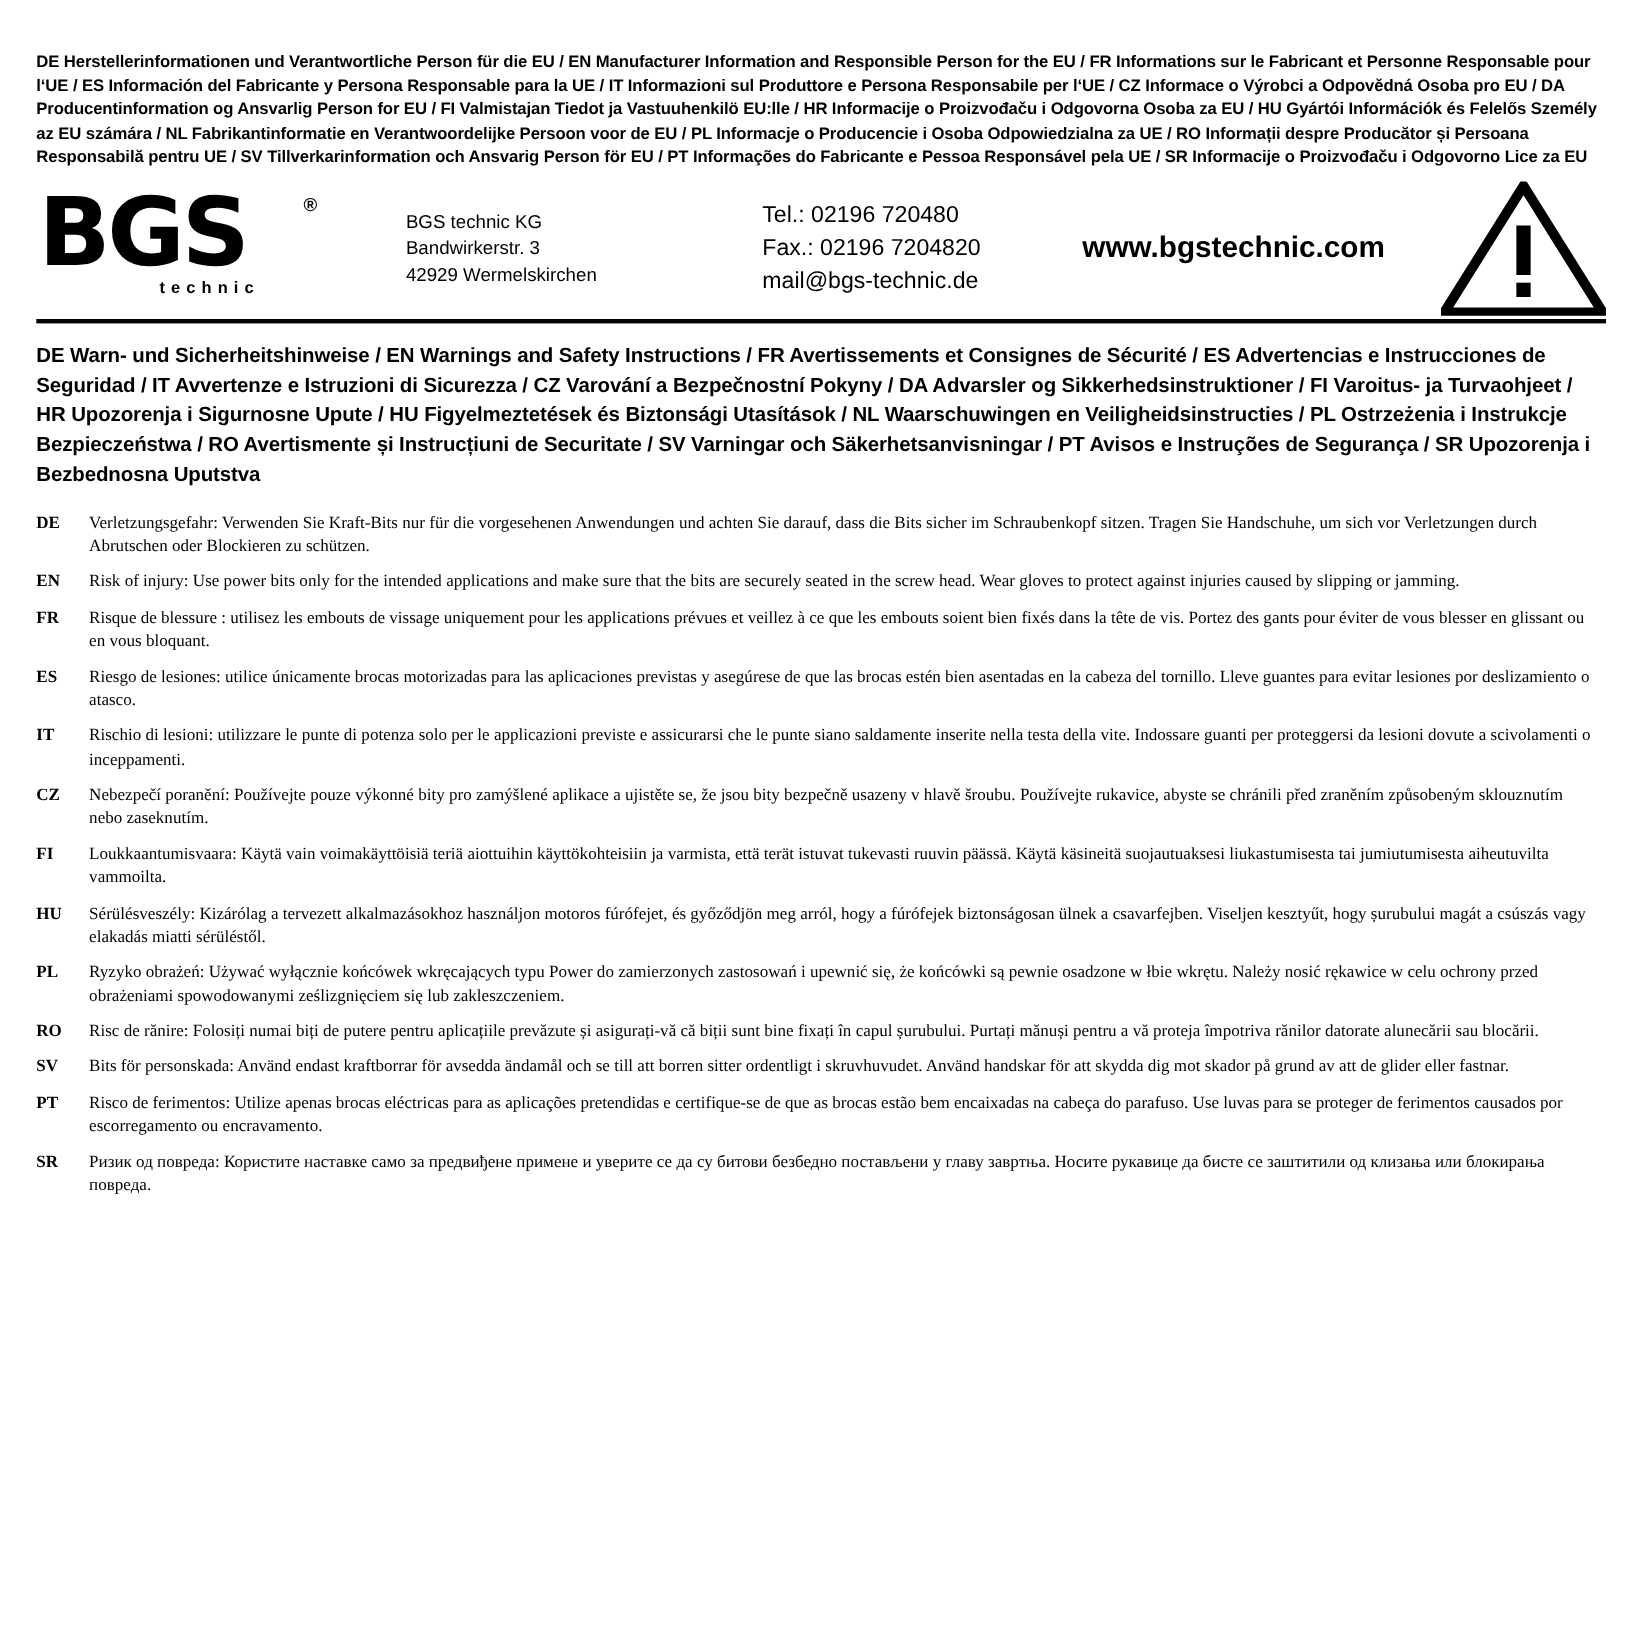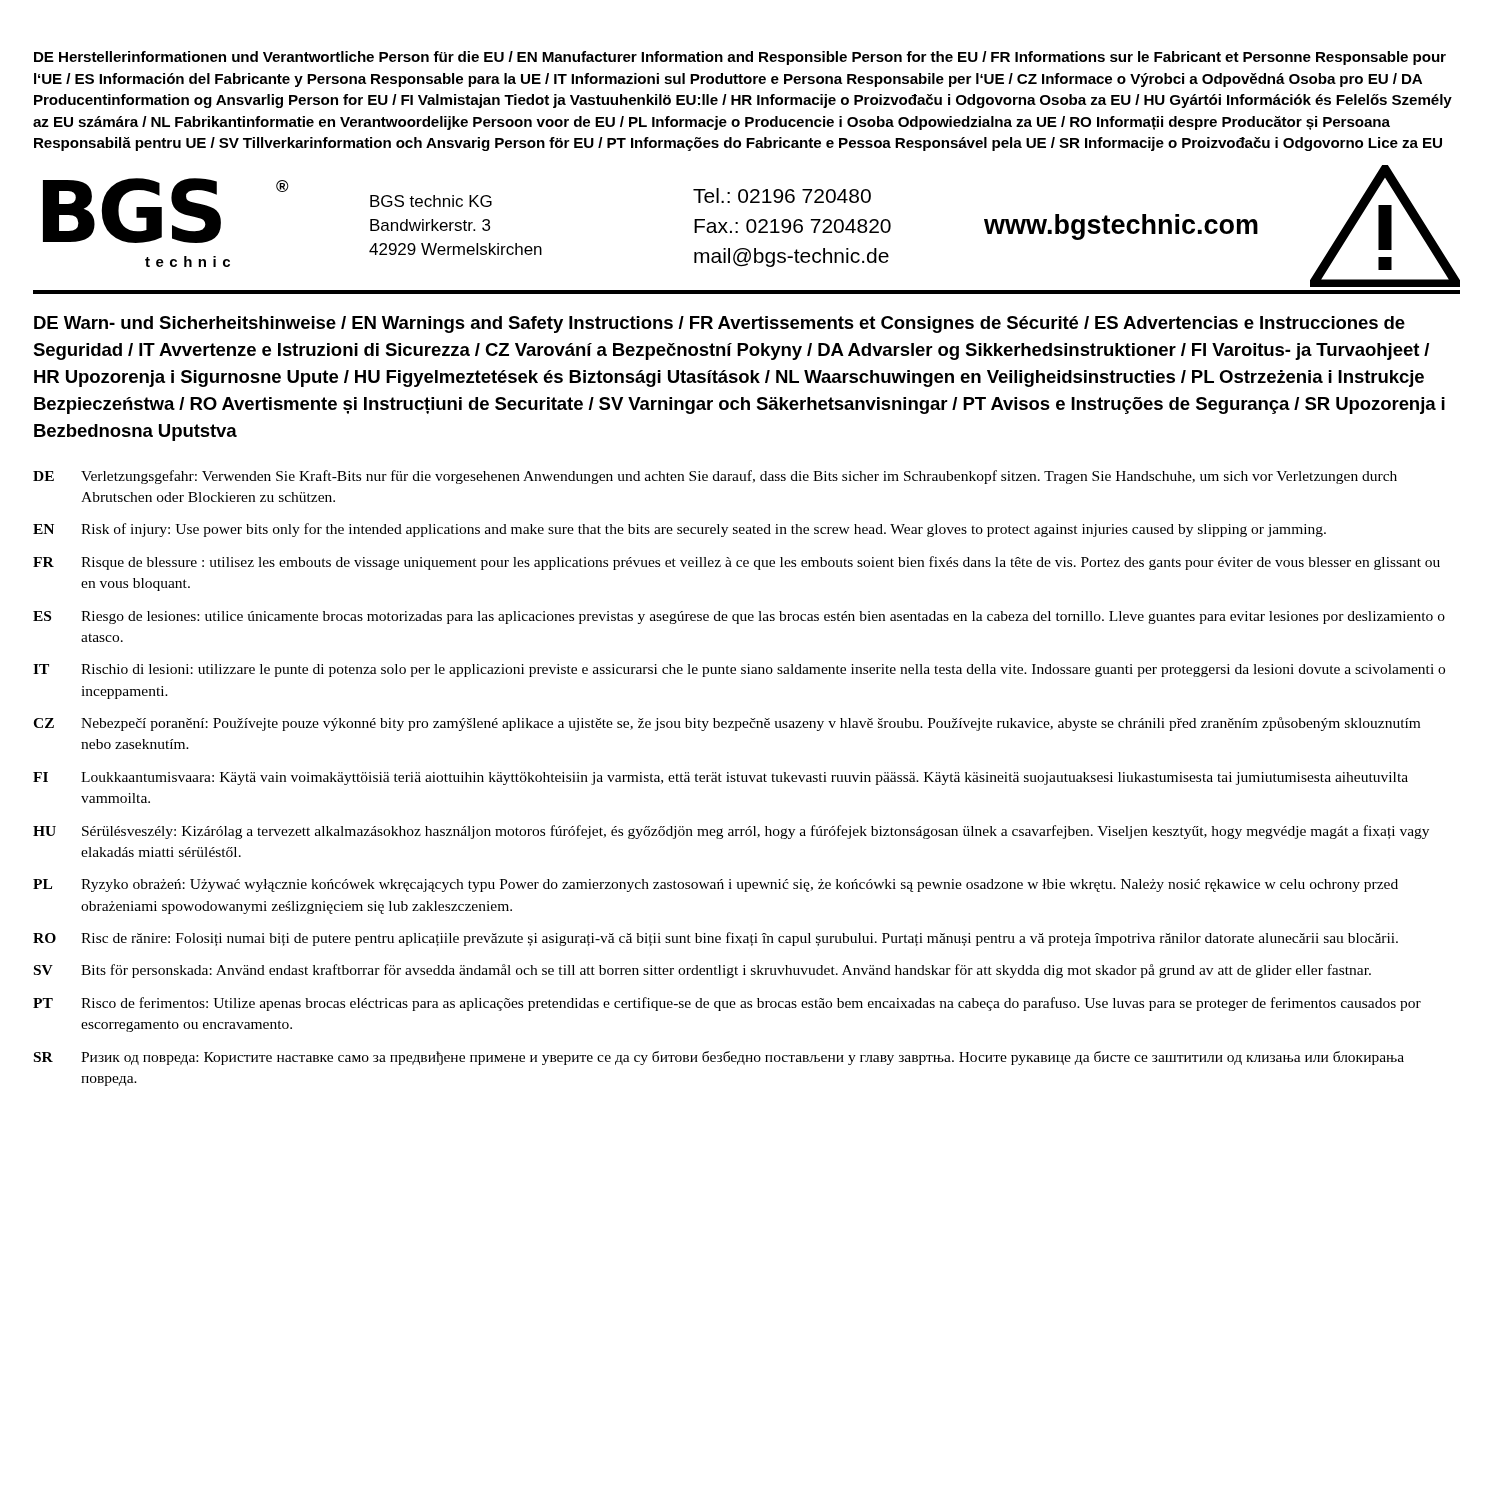--- a/index.html
+++ b/index.html
@@ -205,21 +205,21 @@
     <div class="lang-row">
       <div class="lang-code">CZ</div>
       <div class="lang-text">Nebezpečí poranění: Používejte pouze výkonné bity pro zamýšlené aplikace a ujistěte se, že jsou bity bezpečně usazeny v hlavě šroubu. Používejte rukavice, abyste se chránili před zraněním způsobeným sklouznutím nebo zaseknutím.</div>
     </div>
     <div class="lang-row">
       <div class="lang-code">FI</div>
       <div class="lang-text">Loukkaantumisvaara: Käytä vain voimakäyttöisiä teriä aiottuihin käyttökohteisiin ja varmista, että terät istuvat tukevasti ruuvin päässä. Käytä käsineitä suojautuaksesi liukastumisesta tai jumiutumisesta aiheutuvilta vammoilta.</div>
     </div>
     <div class="lang-row">
       <div class="lang-code">HU</div>
-      <div class="lang-text">Sérülésveszély: Kizárólag a tervezett alkalmazásokhoz használjon motoros fúrófejet, és győződjön meg arról, hogy a fúrófejek biztonságosan ülnek a csavarfejben. Viseljen kesztyűt, hogy megvédje magát a fixați vagy elakadás miatti sérüléstől.</div>
+      <div class="lang-text">Sérülésveszély: Kizárólag a tervezett alkalmazásokhoz használjon motoros fúrófejet, és győződjön meg arról, hogy a fúrófejek biztonságosan ülnek a csavarfejben. Viseljen kesztyűt, hogy șurubului magát a csúszás vagy elakadás miatti sérüléstől.</div>
     </div>
     <div class="lang-row">
       <div class="lang-code">PL</div>
       <div class="lang-text">Ryzyko obrażeń: Używać wyłącznie końcówek wkręcających typu Power do zamierzonych zastosowań i upewnić się, że końcówki są pewnie osadzone w łbie wkrętu. Należy nosić rękawice w celu ochrony przed obrażeniami spowodowanymi ześlizgnięciem się lub zakleszczeniem.</div>
     </div>
     <div class="lang-row">
       <div class="lang-code">RO</div>
       <div class="lang-text">Risc de rănire: Folosiți numai biți de putere pentru aplicațiile prevăzute și asigurați-vă că biții sunt bine fixați în capul șurubului. Purtați mănuși pentru a vă proteja împotriva rănilor datorate alunecării sau blocării.</div>
     </div>
     <div class="lang-row">

